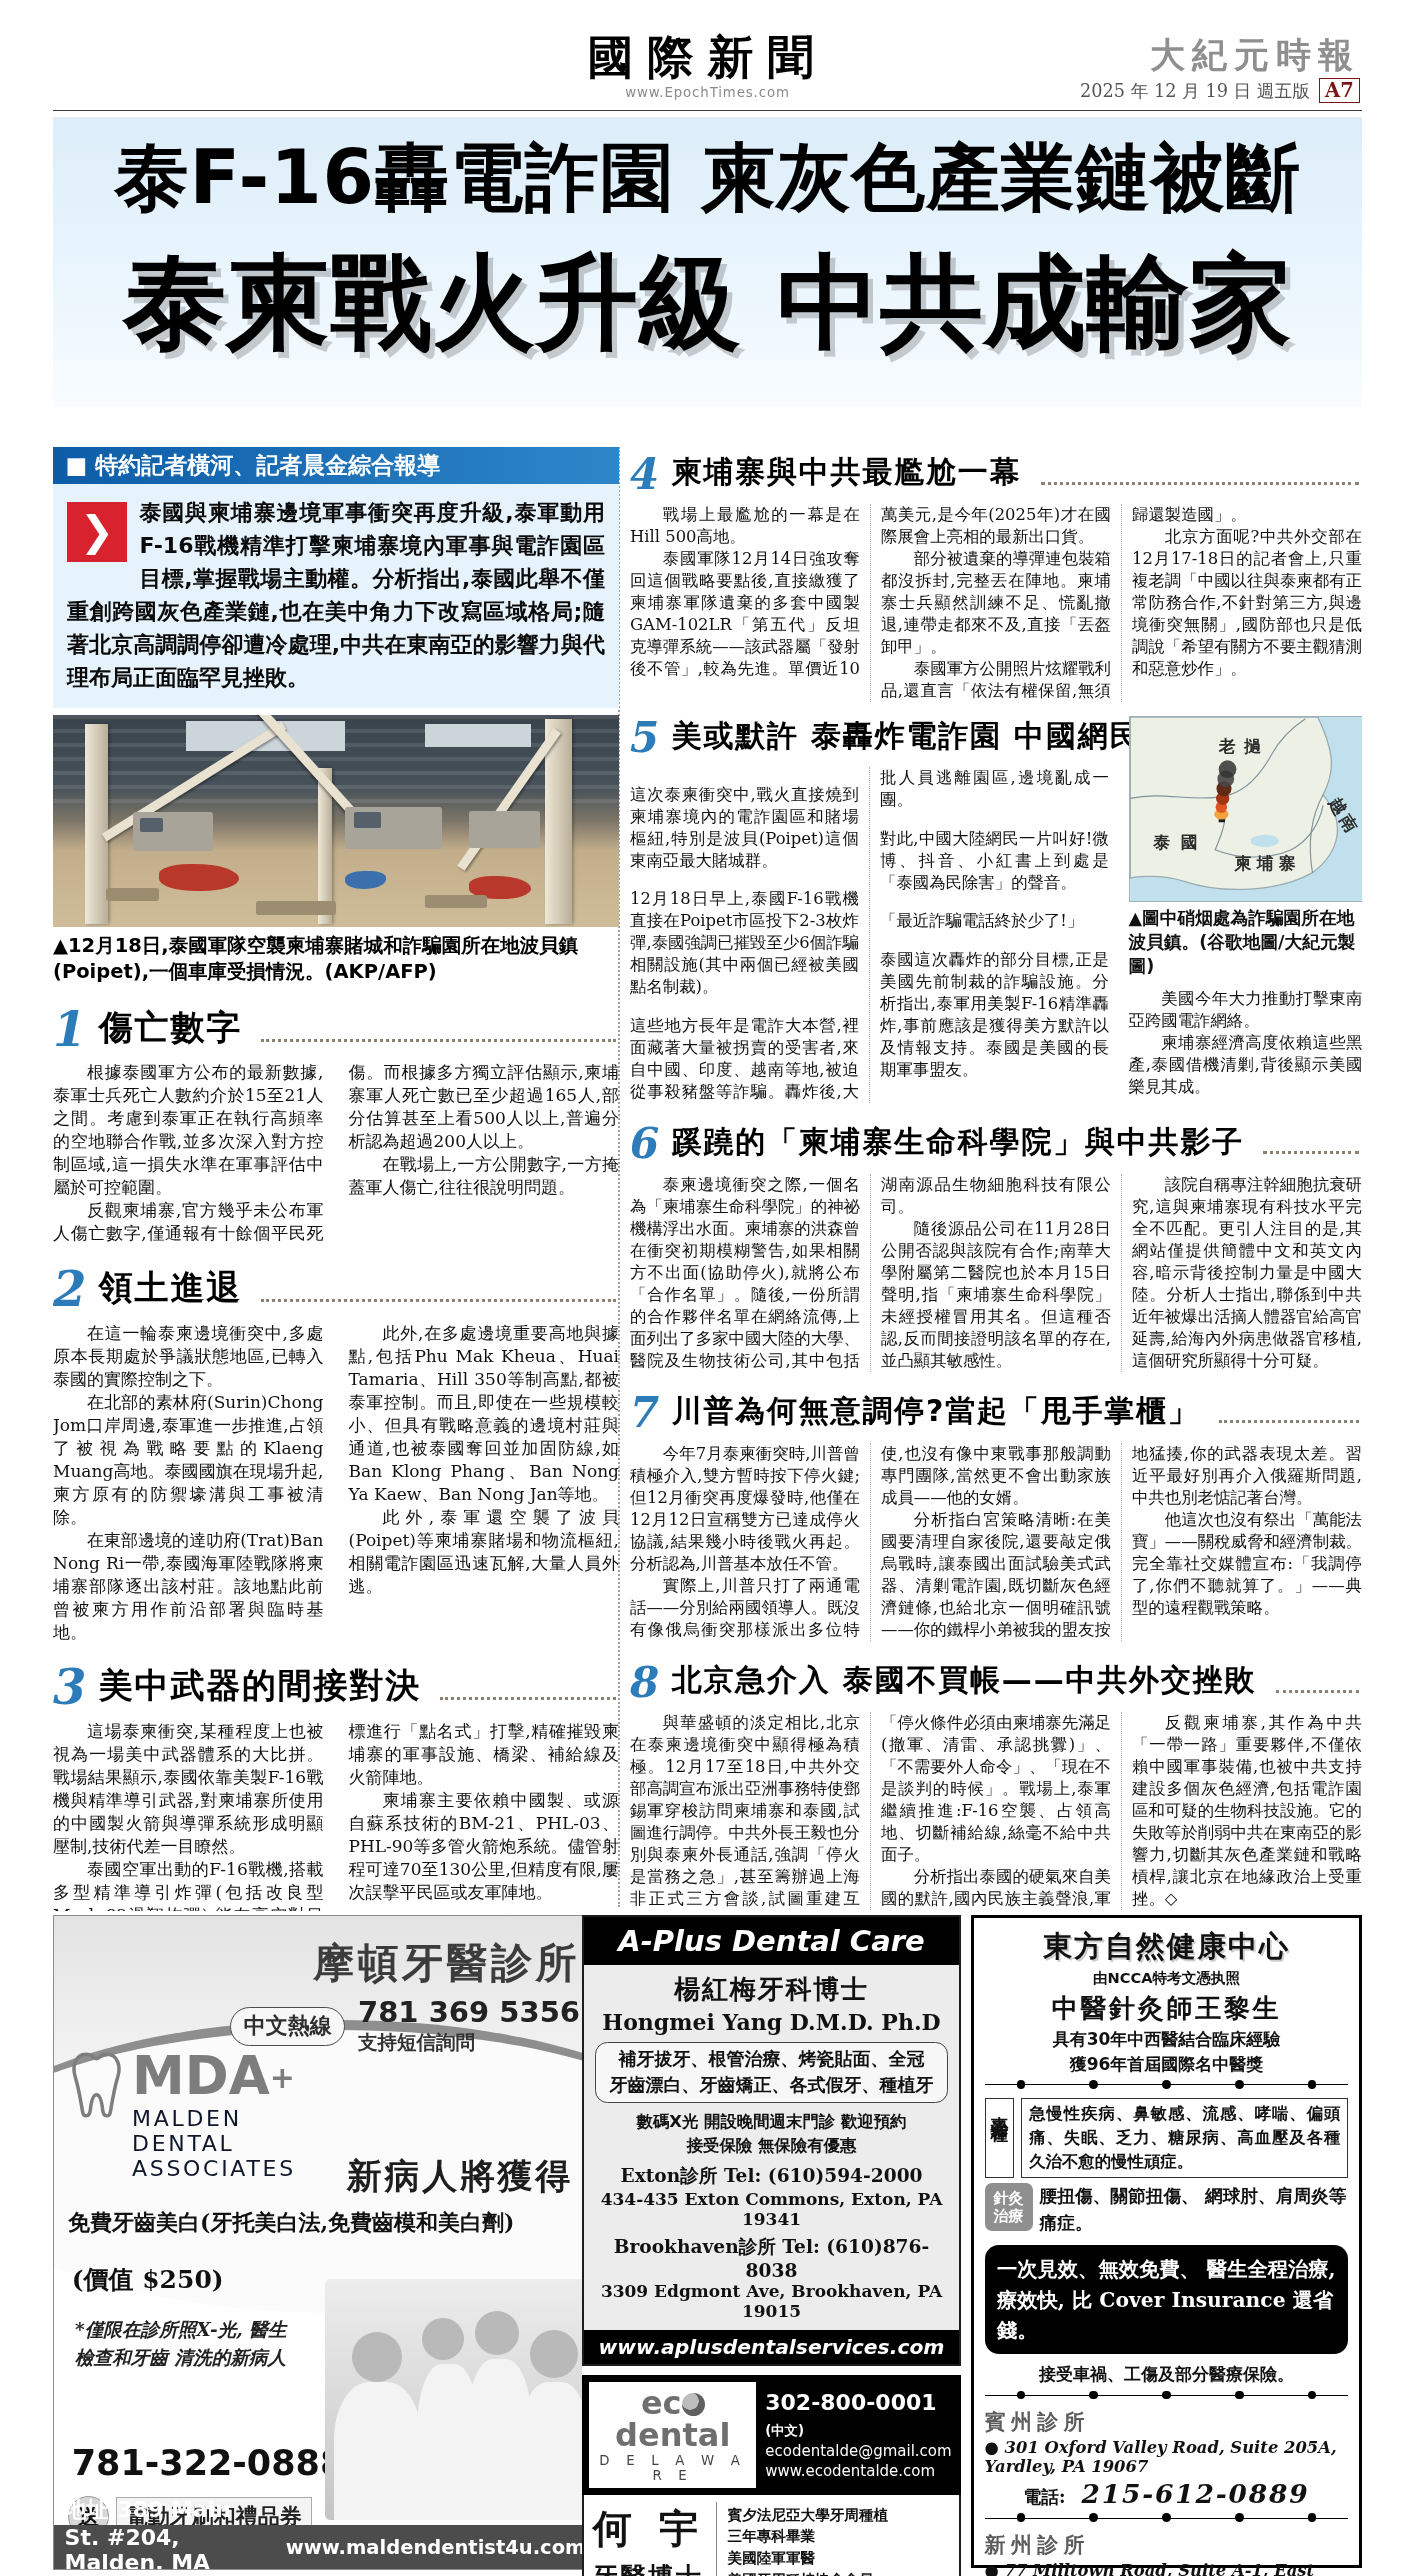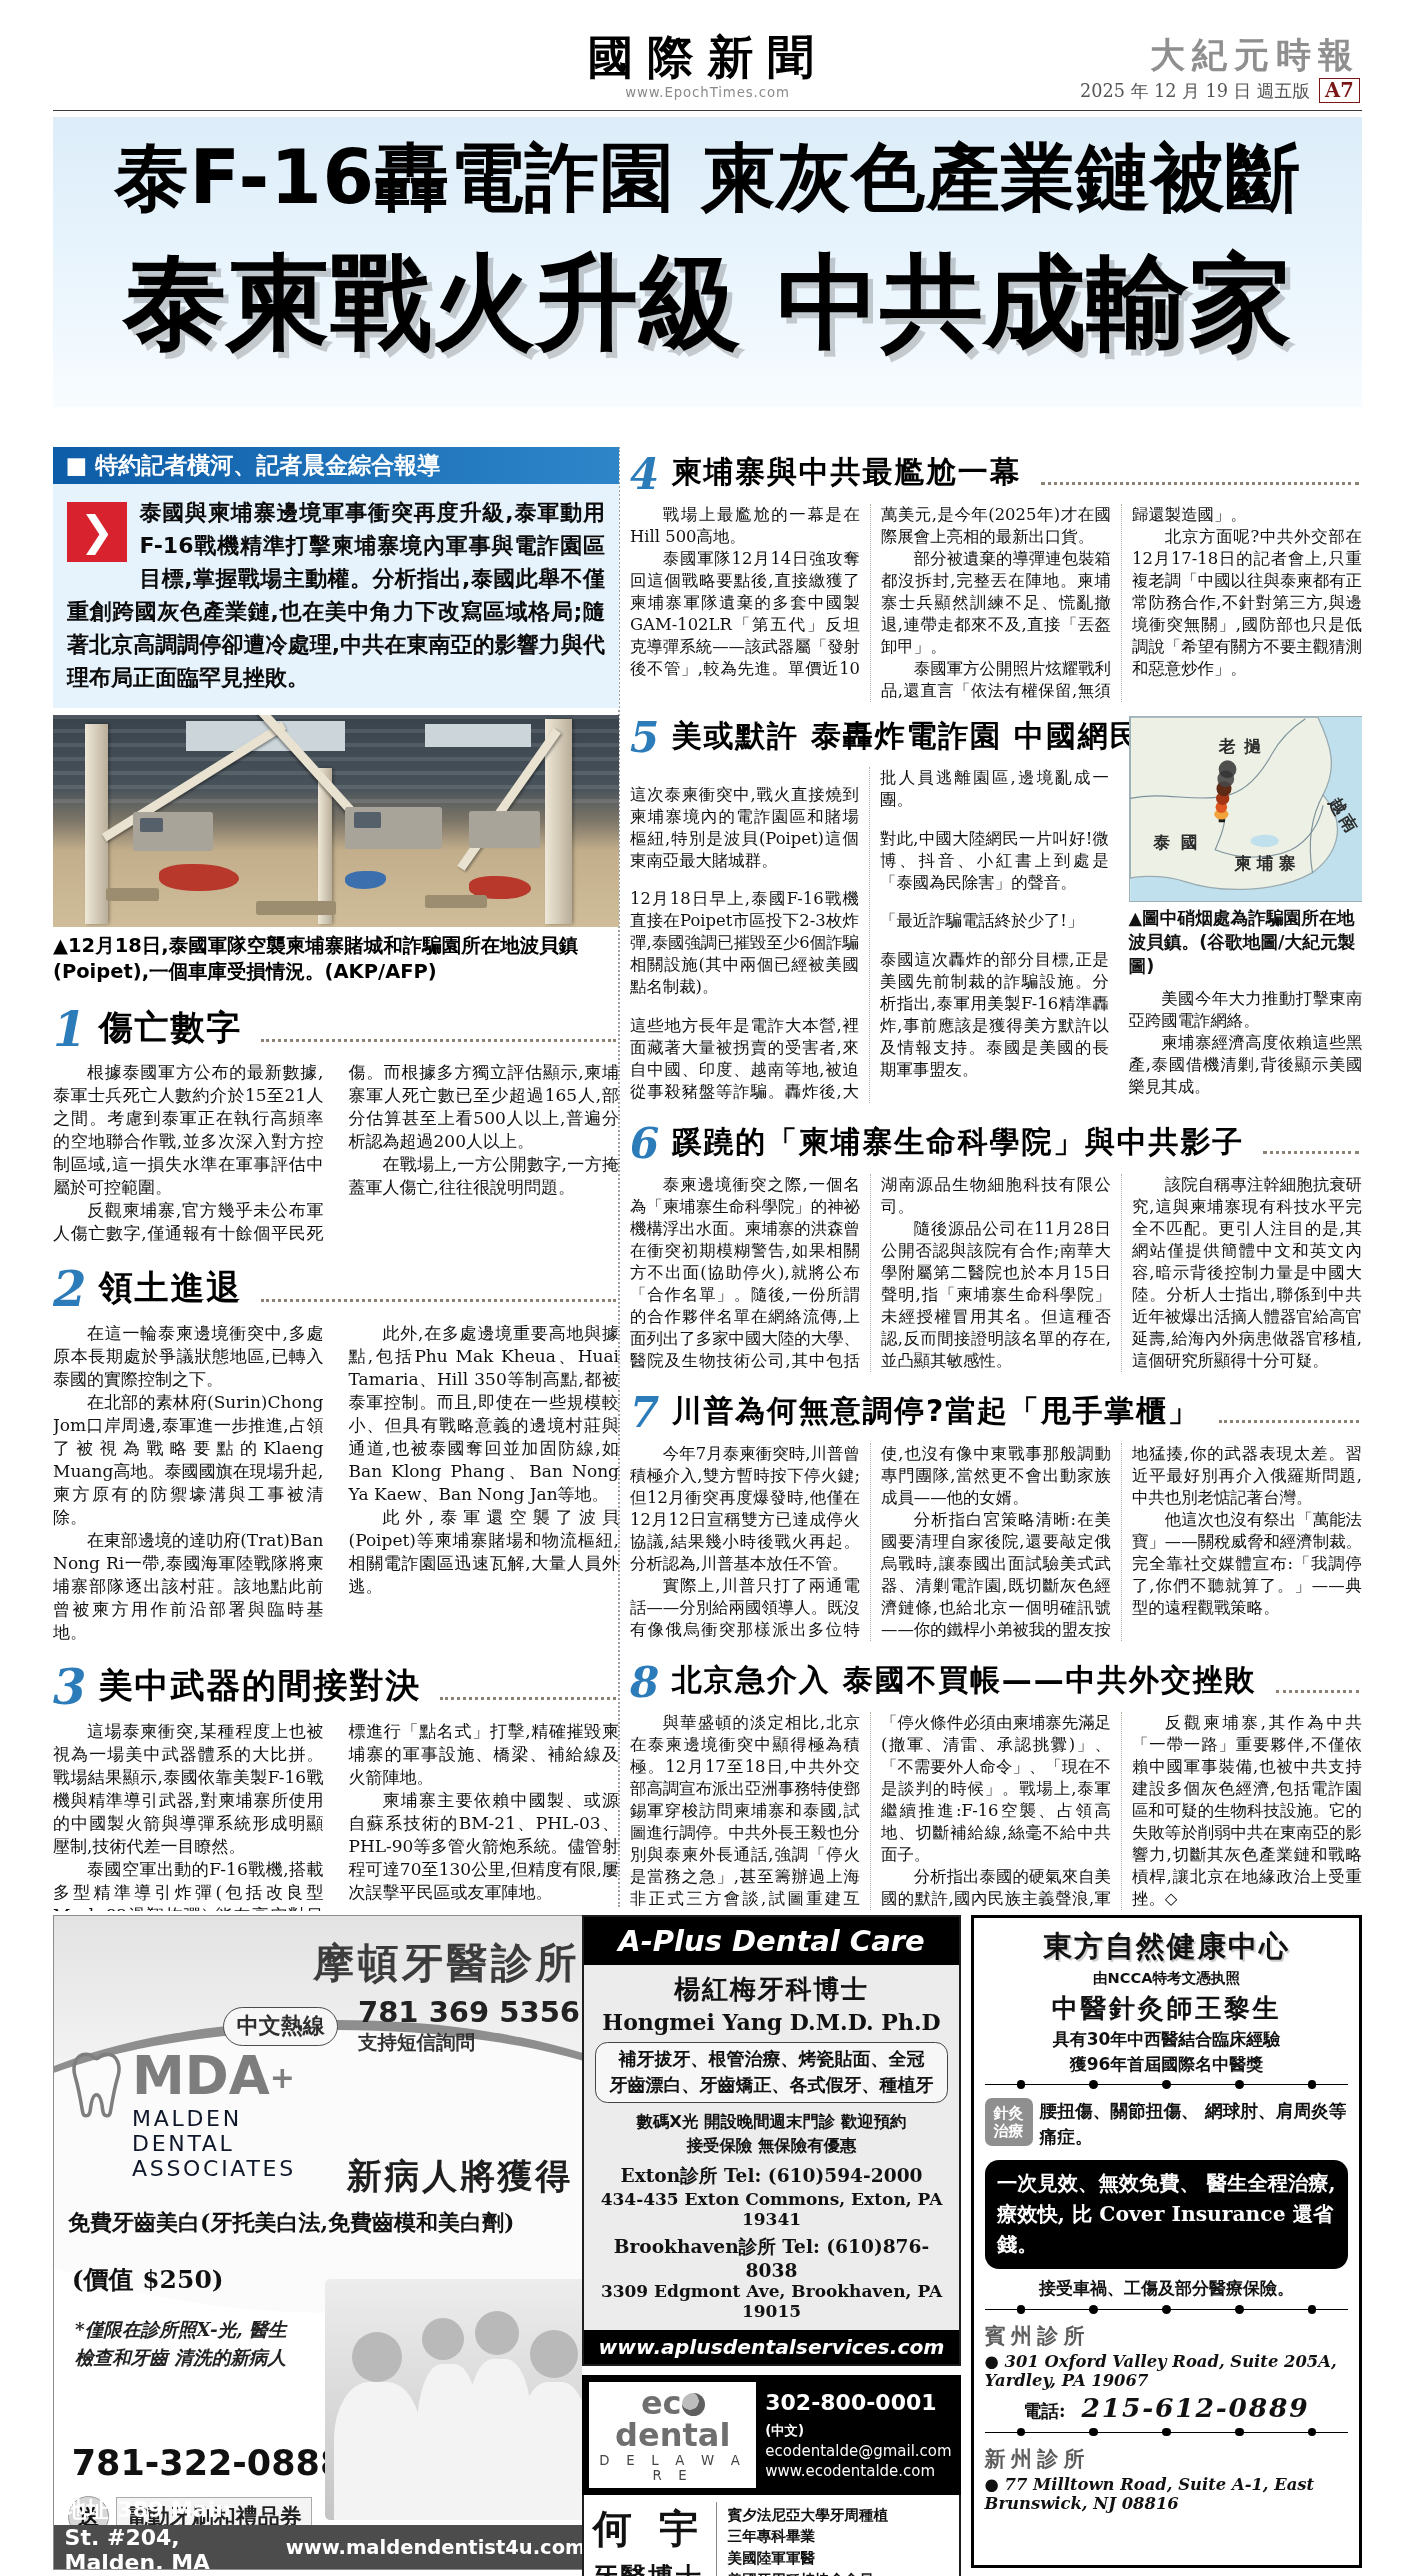--- a/index.html
+++ b/index.html
@@ -76,21 +76,21 @@
   
   .ad{position:absolute;top:1915px;height:653px;background:#fff;}
   
   .ad-malden{left:53px;width:518px;border:0.9px solid #8d8d8d;overflow:hidden;padding-left:24px;}
   .mal-top{position:absolute;top:0;left:0;right:0;height:230px;
     background:linear-gradient(180deg,#e3e3e3 0%,#f4f4f4 70%,#ffffff 100%);}
   .mal-curve{position:absolute;top:104px;left:-106px;width:778px;height:283px;border-radius:50%;
     border-top:10.6px solid #8e8e8e;background:#fbfbfb;}
   .mal-title{position:absolute;top:19.5px;right:16px;font-family:"DejaVu Sans",sans-serif;
     font-weight:900;font-size:41px;color:#3c3c3c;letter-spacing:3.5px;}
-  .mal-hot{position:absolute;top:81px;right:16px;display:flex;align-items:center;gap:20px;}
+  .mal-hot{position:absolute;top:81px;right:16px;display:flex;align-items:center;gap:13px;}
   .mal-pill{border:1.8px solid #4c4c4c;border-radius:19.5px;padding:3.5px 12.4px;
     font-family:"DejaVu Sans",sans-serif;font-weight:bold;font-size:22px;color:#2f2f2f;background:#f7f7f7;}
   .mal-ph1{font-family:"DejaVu Sans",sans-serif;font-weight:bold;font-size:29px;color:#222;line-height:1.1;}
   .mal-sms{font-family:"DejaVu Sans",sans-serif;font-weight:bold;font-size:19.5px;color:#333;}
   .mal-logo{position:absolute;top:133px;left:14px;display:flex;gap:7px;align-items:flex-start;}
   .mda-word{font-family:"DejaVu Sans",sans-serif;font-weight:bold;font-size:53px;color:#7d7d7d;line-height:1;}
   .mda-plus{font-size:30px;vertical-align:super;color:#7d7d7d;}
   .mda-lines{font-family:"DejaVu Sans",sans-serif;font-size:22px;color:#0f172a;letter-spacing:2.7px;line-height:1.15;margin-top:3.5px;}
   .mal-newpat{position:absolute;top:237px;right:23px;font-family:"DejaVu Sans",sans-serif;
     font-weight:900;font-size:35px;color:#1e1e1e;letter-spacing:2.7px;}
@@ -465,20 +465,24 @@
   <div class="east-exp">具有30年中西醫結合臨床經驗</div>
   <div class="east-exp">獲96年首屆國際名中醫獎</div>
   <div class="dotline">
       <i></i>
       <i></i>
       <i></i>
       <i></i>
       <i></i>
     </div>
   <div class="east-row">
+    <div class="vlabel">專治各種</div>
+    <div class="east-treat">急慢性疾病、鼻敏感、流感、哮喘、偏頭痛、失眠、乏力、糖尿病、高血壓及各種久治不愈的慢性頑症。</div>
+  </div>
+  <div class="east-row">
     <div class="seal">針灸 治療</div>
     <div class="east-acup">腰扭傷、關節扭傷、 網球肘、肩周炎等痛症。</div>
   </div>
   <div class="east-promo">一次見效、無效免費、 醫生全程治療, 療效快, 比 Cover Insurance 還省錢。</div>
   <div class="east-ins">接受車禍、工傷及部分醫療保險。</div>
   <div class="dotline">
       <i></i>
       <i></i>
       <i></i>
       <i></i>

